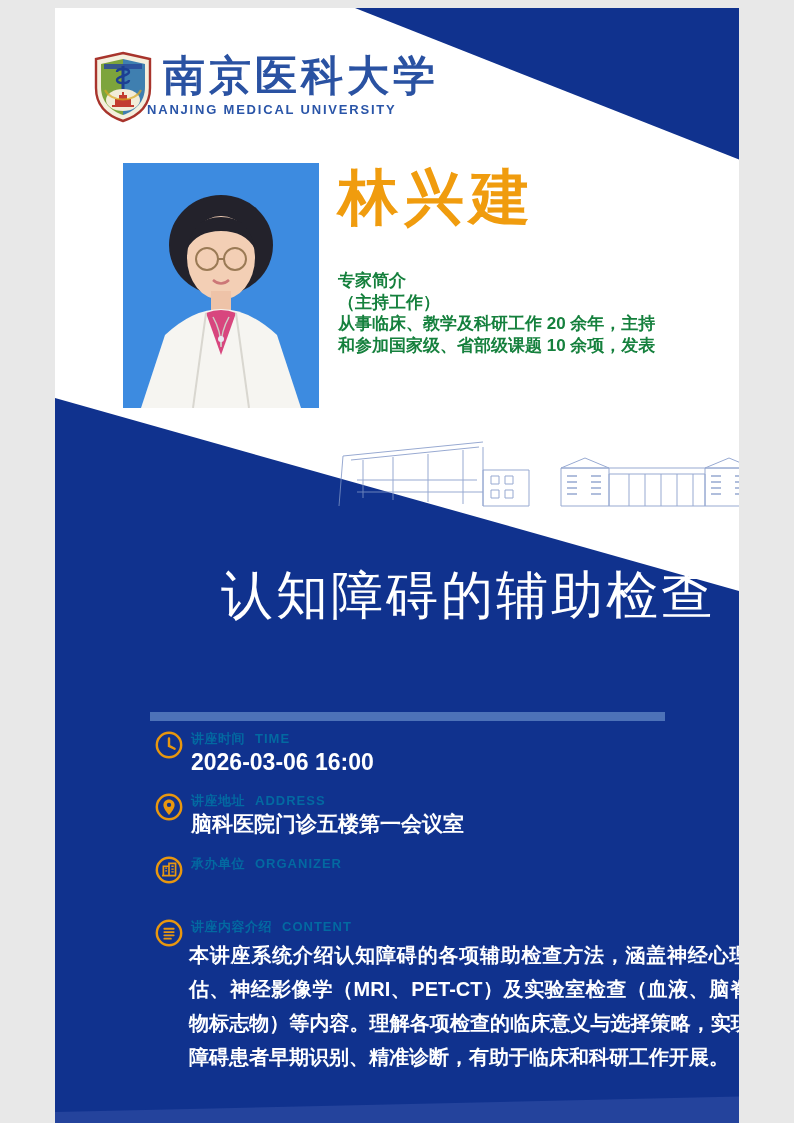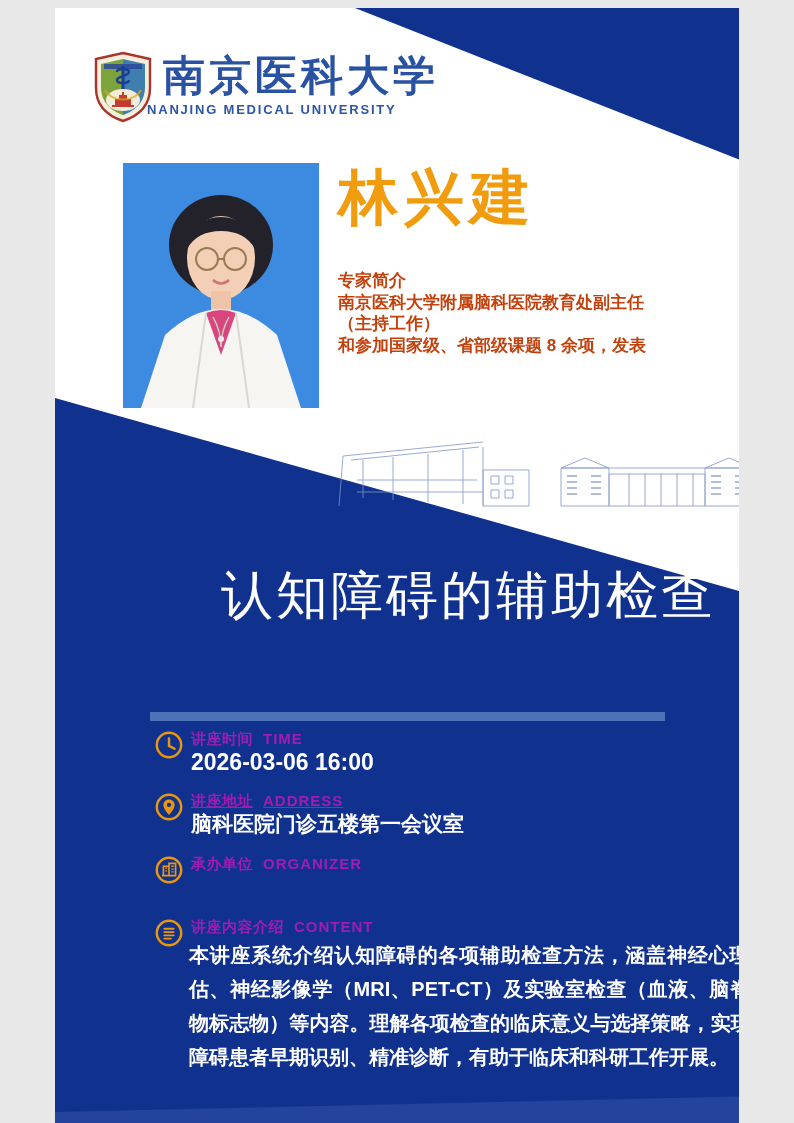--- a/index.html
+++ b/index.html
@@ -39,39 +39,39 @@
     position:absolute; left:68px; top:155px; width:196px; height:245px;
     overflow:hidden;
   }
   .expert-name{
     position:absolute; left:283px; top:150px;
     font-size:60px; font-weight:600; color:#f09c0e; letter-spacing:6px;
     white-space:nowrap;
   }
   .intro{
     position:absolute; left:283px; top:262px; width:430px;
-    font-size:17px; font-weight:700; color:#c2410c; line-height:21.5px;
+    font-size:17px; font-weight:700; color:#15803d; line-height:21.5px;
   }
   
   .sketch{position:absolute; left:278px; top:412px; opacity:.8;}
   
   .lecture-title{
     position:absolute; left:166px; top:553px;
     font-size:52px; font-weight:400; color:#ffffff; letter-spacing:3px;
     white-space:nowrap;
   }
   
   .accent-bar{
     position:absolute; left:95px; top:704px; width:515px; height:9px;
     background:#4d72b8;
   }
   .d-icon{position:absolute; left:99px; width:30px; height:30px;}
   .d-label{
-    position:absolute; left:136px; color:#a21caf; font-weight:700;
-    font-size:15px; letter-spacing:.5px; white-space:nowrap;
+    position:absolute; left:136px; color:#0369a1; font-weight:700;
+    font-size:13px; letter-spacing:.5px; white-space:nowrap;
   }
   .d-label .en{margin-left:10px; letter-spacing:1px;}
   .d-value{
     position:absolute; left:136px; color:#ffffff; font-weight:700;
     white-space:nowrap;
   }
   .d-paragraph{
     position:absolute; left:134px; top:930px; width:602px;
     color:#ffffff; font-weight:700; font-size:20px; line-height:34px;
     text-align:justify;
@@ -118,23 +118,23 @@
       <path d="M83 150 L98 192 L113 150 Q98 144 83 150Z" fill="#d8467e"></path>
       <path d="M83 150 L70 245 M113 150 L126 245" stroke="#d9d7d0" stroke-width="2" fill="none"></path>
       <path d="M90 154 q8 14 8 30 M106 154 q-8 14 -8 30" stroke="#cfcdc6" stroke-width="1.5" fill="none"></path>
       <circle cx="98" cy="176" r="3" fill="#e9e9f2"></circle>
     </svg>
   </div>
 
   <div class="expert-name">林兴建</div>
   <div class="intro">
     <div>专家简介</div>
-    <div>南京医科大学附属脑科医院教育处副主任</div>
     <div>（主持工作）</div>
-    <div>和参加国家级、省部级课题 8 余项，发表</div>
+    <div>从事临床、教学及科研工作 20 余年，主持</div>
+    <div>和参加国家级、省部级课题 10 余项，发表</div>
   </div>
 
   <div class="sketch">
     <svg width="516" height="100" viewBox="0 0 516 100" fill="none" stroke="#7e94c6" stroke-width="1">
 
       <path d="M10 36 L150 22 M18 40 L146 27 M30 40 L30 78 M60 37 L60 80 M95 34 L95 82 M130 30 L130 84"></path>
       <path d="M24 60 h120 M24 72 h126 M150 27 L150 86 M10 36 L6 86"></path>
       <path d="M150 50 h46 v36 h-46 Z M158 56 h8 v8 h-8 Z M172 56 h8 v8 h-8 Z M158 70 h8 v8 h-8 Z M172 70 h8 v8 h-8 Z"></path>
 
       <path d="M228 48 L252 38 L276 48 Z M372 48 L396 38 L420 48 Z"></path>
@@ -165,21 +165,21 @@
   </div>
   <div class="d-value" style="top:741px; font-size:23px;">2026-03-06 16:00</div>
 
   <div class="d-icon" style="top:784px;">
     <svg width="30" height="30" viewBox="0 0 32 32">
       <circle cx="16" cy="16" r="13" stroke="#e8970f" stroke-width="2.6" fill="none"></circle>
       <path d="M16 8 c-3.4 0 -6 2.6 -6 5.9 C10 18.4 16 24.5 16 24.5 s6 -6.1 6 -10.6 C22 10.6 19.4 8 16 8 Z" fill="#e8970f"></path>
       <circle cx="16" cy="13.8" r="2.3" fill="#10328e"></circle>
     </svg>
   </div>
-  <div class="d-label" style="top:784px;text-decoration:underline;">
+  <div class="d-label" style="top:784px;">
     <span>讲座地址</span><span class="en">ADDRESS</span>
   </div>
   <div class="d-value" style="top:802px; font-size:21px;">脑科医院门诊五楼第一会议室</div>
 
   <div class="d-icon" style="top:847px;">
     <svg width="30" height="30" viewBox="0 0 32 32">
       <circle cx="16" cy="16" r="13" stroke="#e8970f" stroke-width="2.6" fill="none"></circle>
       <path d="M10 22 V12 h6 v10 M16 22 V9 h7 v13 M8.5 22 h15" stroke="#e8970f" stroke-width="1.8" fill="none"></path>
       <path d="M12 14 h2 M12 17 h2 M18.5 12 h2.5 M18.5 15 h2.5 M18.5 18 h2.5" stroke="#e8970f" stroke-width="1.4"></path>
     </svg>

